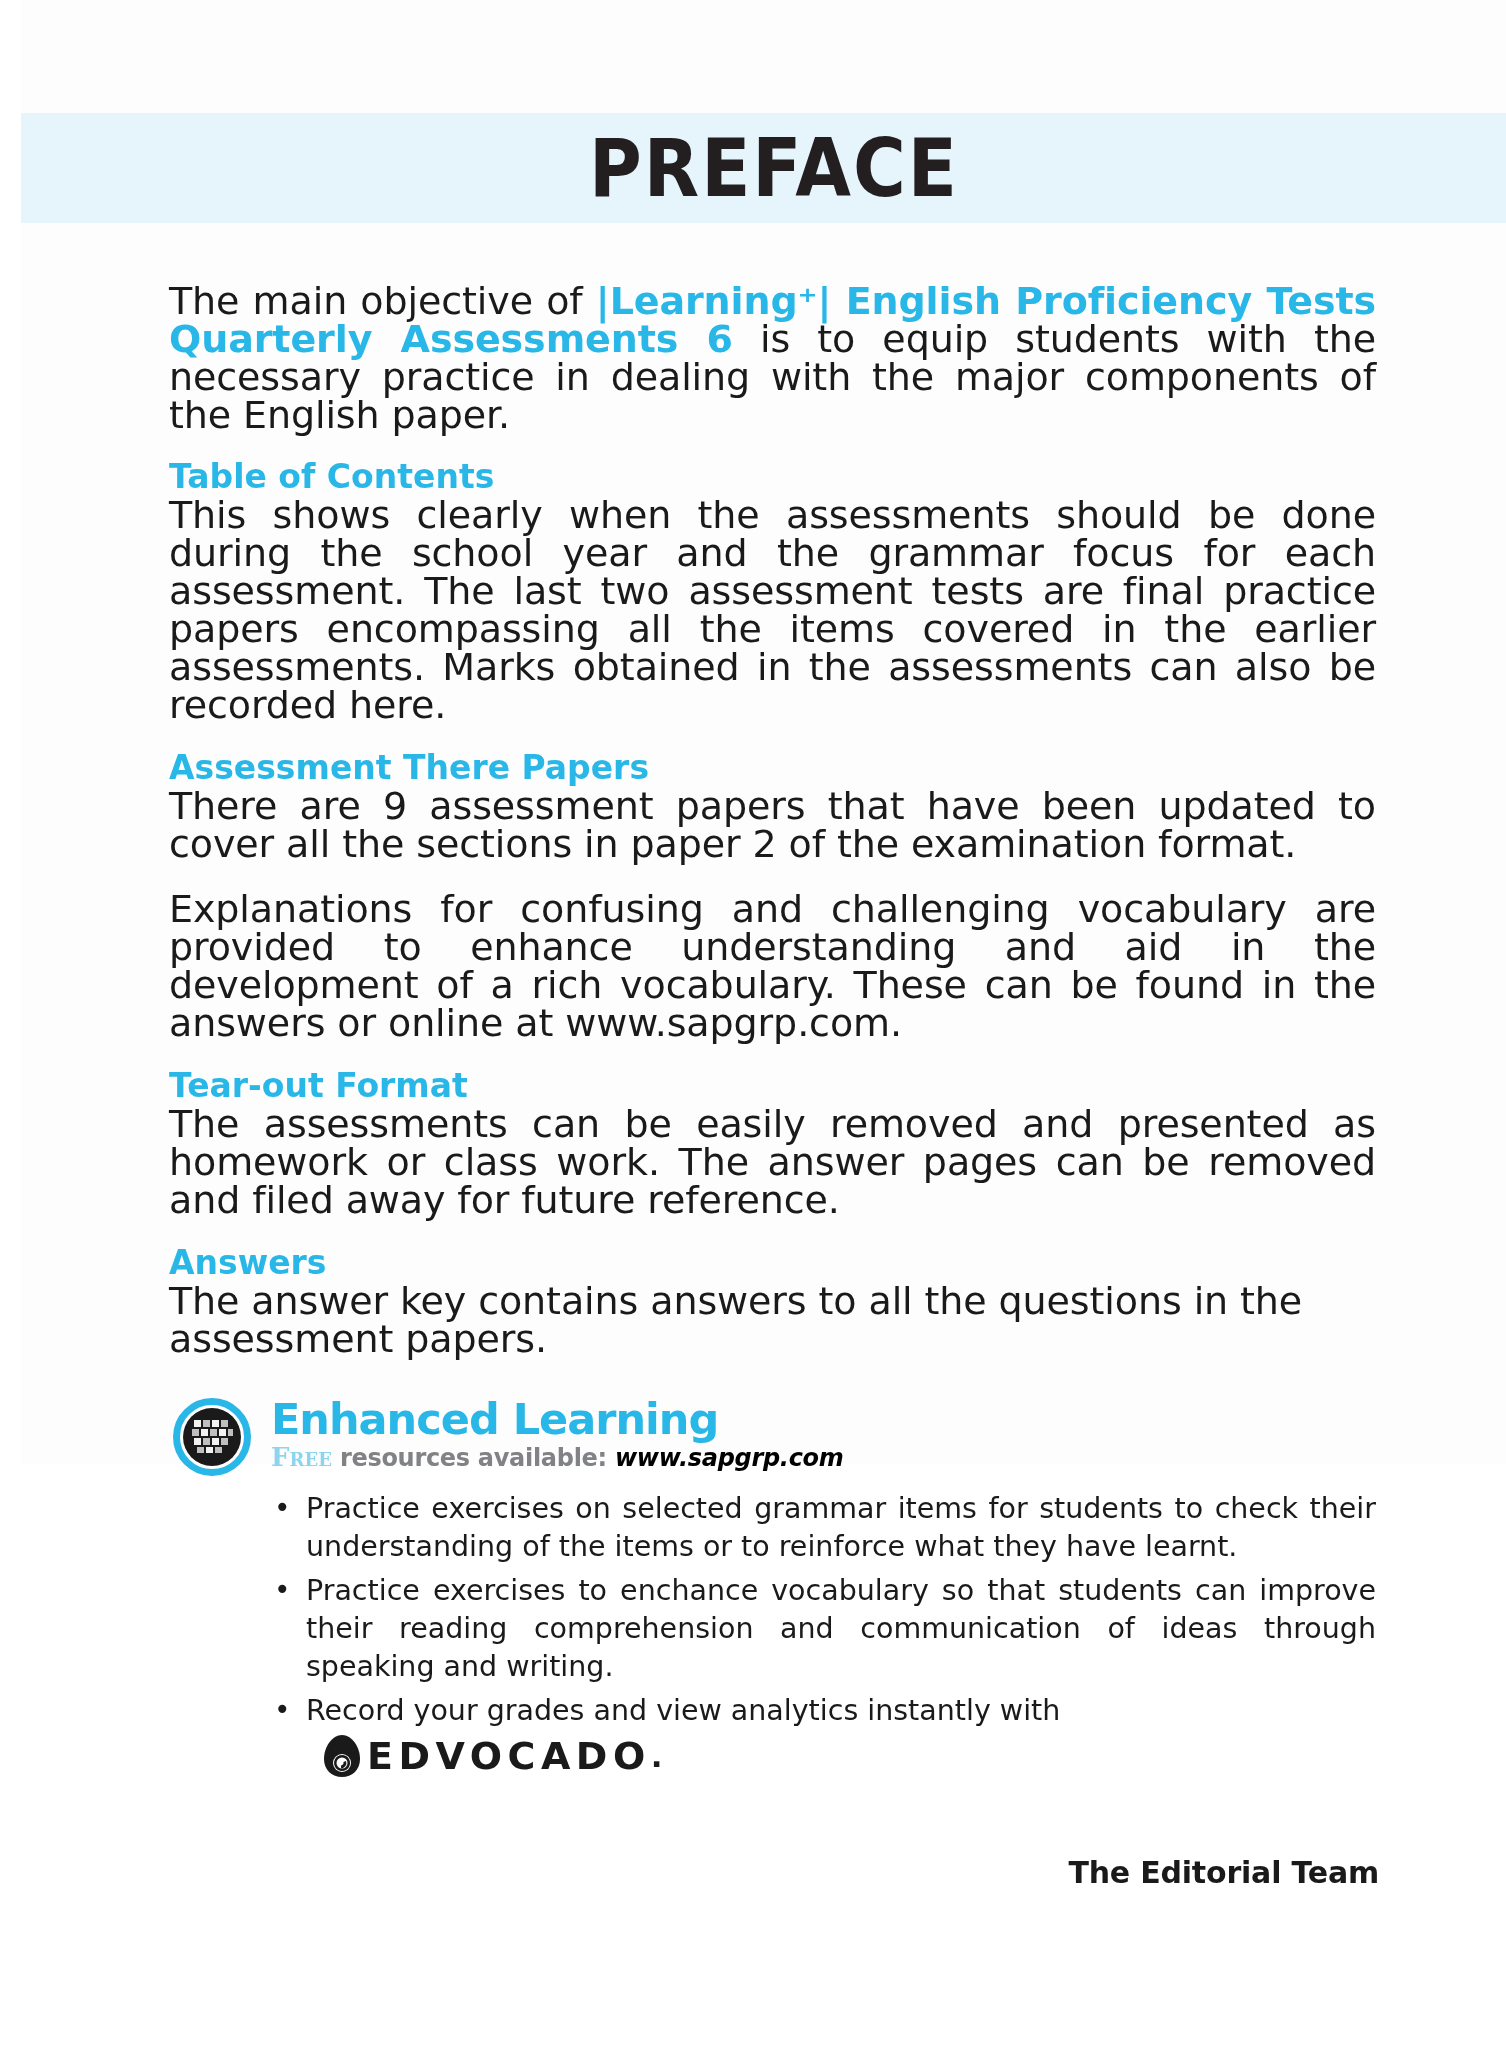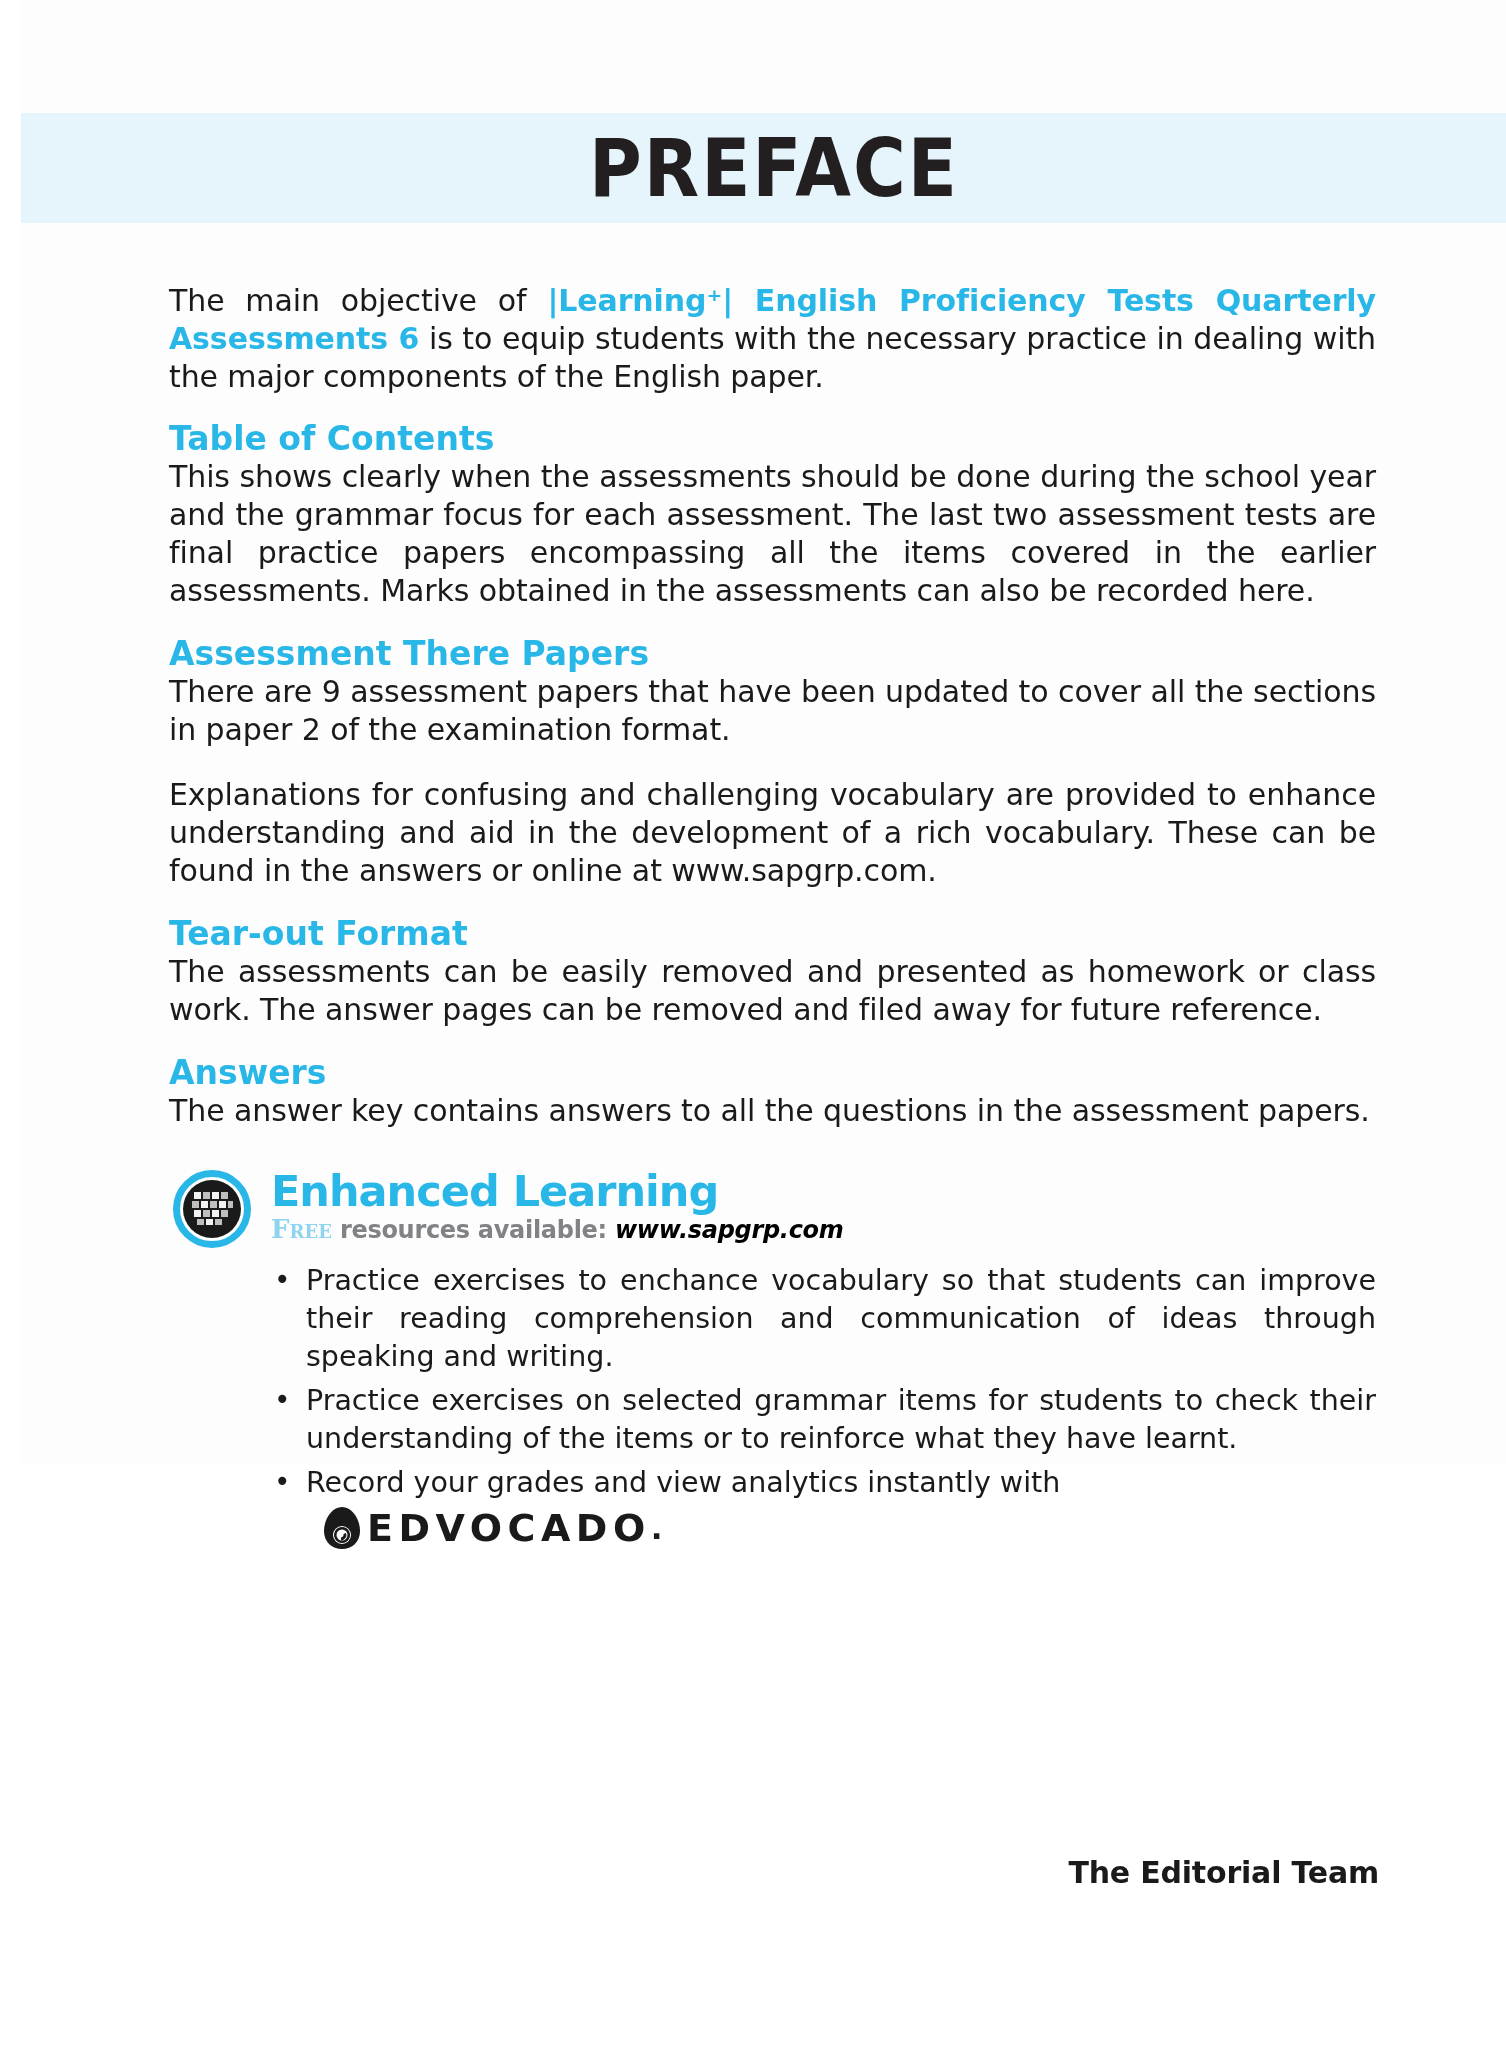--- a/index.html
+++ b/index.html
@@ -49,21 +49,21 @@
   
   .content {
     position: absolute;
     left: 148px;
     top: 282px;
     width: 1207px;
   }
 
   .para {
     font-family: "DejaVu Sans", sans-serif;
-    font-size: 30px;
+    font-size: 38px;
     line-height: 38px;
     color: #1a1a1a;
     text-align: justify;
     margin: 0 0 26px 0;
     letter-spacing: -0.1px;
   }
   .para.tight {
     margin-bottom: 0;
   }
   .para.nojust {
@@ -291,22 +291,22 @@
           </svg>
         </div>
       </div>
       <div class="el-text">
         <div class="el-title">Enhanced Learning</div>
         <div class="el-sub"><span class="el-free">Free</span><span> resources available: </span><span class="el-url">www.sapgrp.com</span></div>
       </div>
     </div>
 
     <ul class="bullets">
+      <li>Practice exercises on selected grammar items for students to check their understanding of the items or to reinforce what they have learnt.</li>
       <li>Practice exercises to enchance vocabulary so that students can improve their reading comprehension and communication of ideas through speaking and writing.</li>
-      <li>Practice exercises on selected grammar items for students to check their understanding of the items or to reinforce what they have learnt.</li>
       <li class="last">
         <span>Record your grades and view analytics instantly with</span>
         <span class="edv-line">
           <span class="edv-mark">
             <svg viewBox="0 0 40 44" xmlns="http://www.w3.org/2000/svg" aria-hidden="true">
               <path d="M20 1 C30 1 38 13 38 25 C38 36 30 43 20 43 C10 43 2 36 2 25 C2 13 10 1 20 1 Z" fill="#1a1a1a"></path>
               <circle cx="20" cy="29" r="9" fill="#ffffff"></circle>
               <path d="M20 21 a8 8 0 1 0 0.1 0 Z" fill="#1a1a1a"></path>
               <circle cx="20" cy="29" r="5.5" fill="#ffffff"></circle>
               <path d="M24 27 a5.5 5.5 0 0 1 -5 7.5 l0 -3 a2.6 2.6 0 0 0 2.4 -3.5 Z" fill="#1a1a1a"></path>

